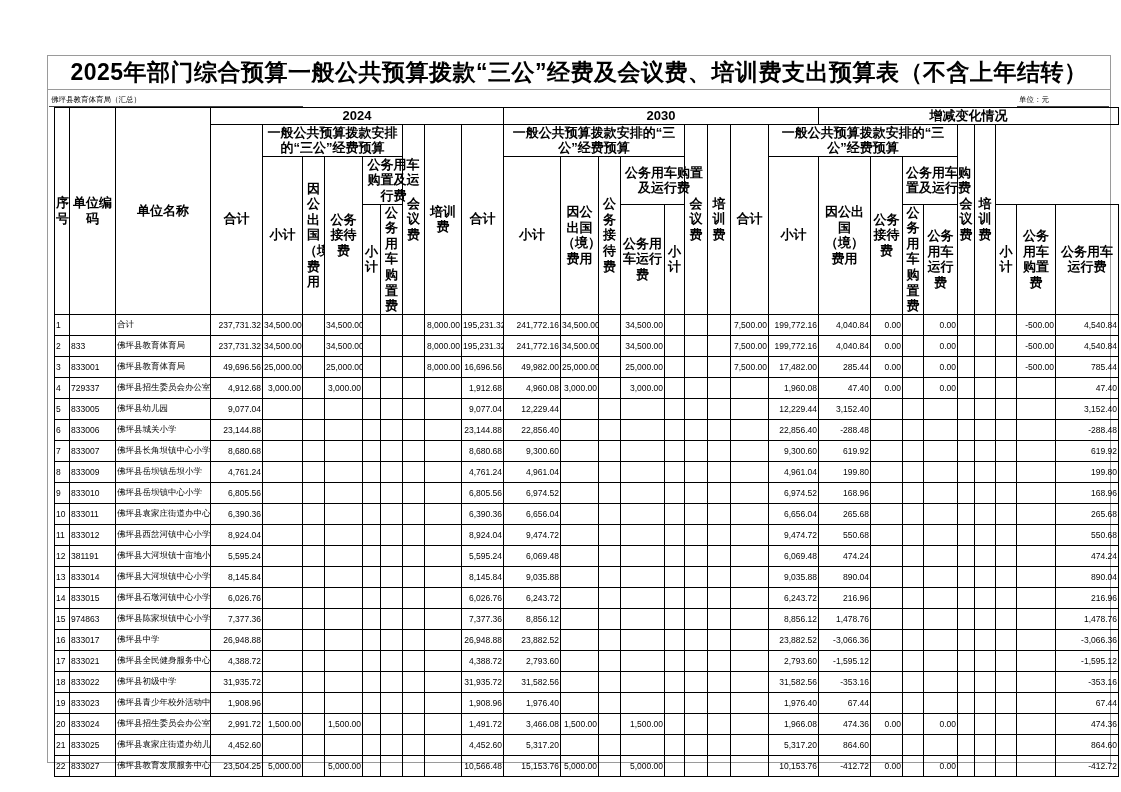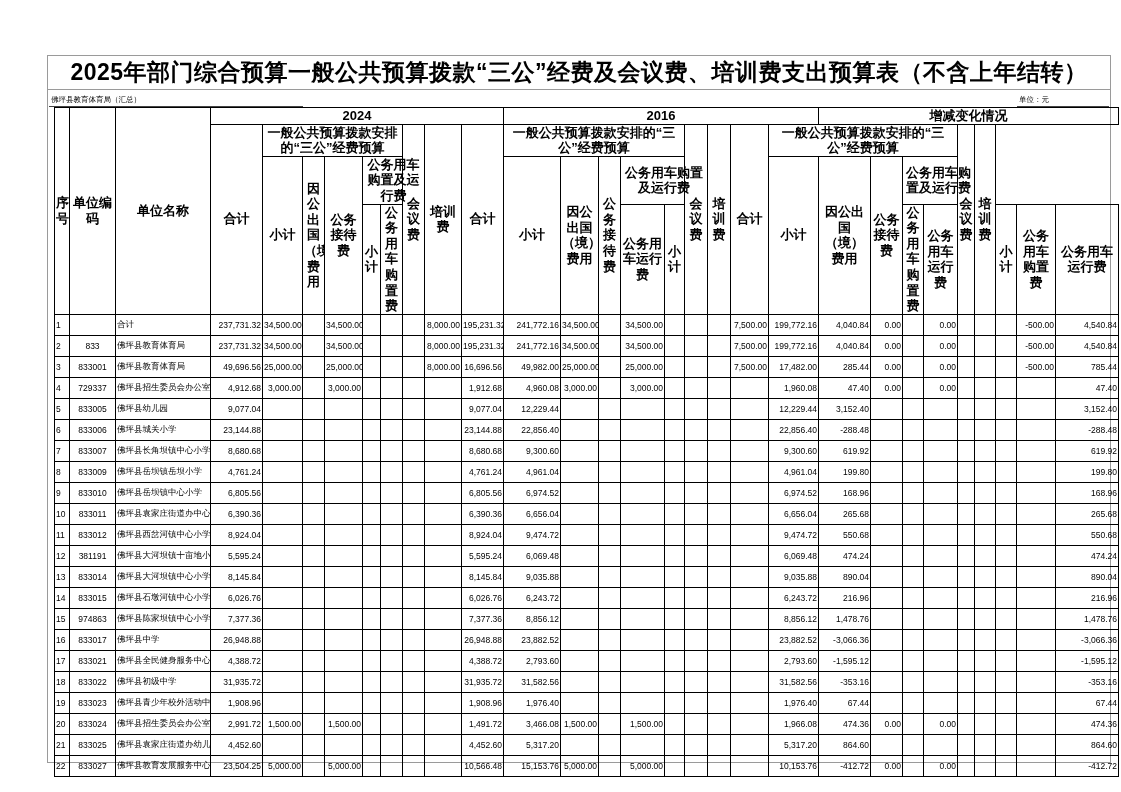--- a/index.html
+++ b/index.html
@@ -35,21 +35,21 @@
   th.group-year{font-size:10px;height:15px;}
   tr.h2{height:15px;}
   tr.h3{height:26px;}
   tr.h4{height:64px;}
   table.budget td{
     font-size:8.5px;height:21px;vertical-align:middle;
   }
   td.c-num{text-align:right;padding-right:2px;white-space:nowrap;}
   td.c-name{text-align:left;font-size:8px;white-space:nowrap;}
   td.c-seq{text-align:left;}
-  td.c-code{text-align:center;}
+  td.c-code{text-align:left;}
 </style>
 </head>
 <body>
 
 <div class="sheet">
   <div class="title-box">2025年部门综合预算一般公共预算拨款“三公”经费及会议费、培训费支出预算表（不含上年结转）</div>
   <div class="caption-row">
     <span class="caption-left">佛坪县教育体育局（汇总）</span>
     <span class="caption-right">单位：元</span>
   </div>
@@ -85,21 +85,21 @@
         <col style="width:21px">
         <col style="width:39px">
         <col style="width:63px">
     </colgroup>
     <thead>
         <tr class="h1">
           <th rowspan="4">序号</th>
           <th rowspan="4">单位编码</th>
           <th rowspan="4">单位名称</th>
           <th colspan="9" class="group-year">2024</th>
-          <th colspan="9" class="group-year">2016</th>
+          <th colspan="9" class="group-year">2030</th>
           <th colspan="9" class="group-year">增减变化情况</th>
         </tr>
         <tr class="h2">
           <th rowspan="3">合计</th>
           <th colspan="5">一般公共预算拨款安排的“三公”经费预算</th>
           <th rowspan="3">会议费</th>
           <th rowspan="3">培训费</th>
           <th rowspan="3">合计</th>
           <th colspan="5">一般公共预算拨款安排的“三公”经费预算</th>
           <th rowspan="3">会议费</th>

